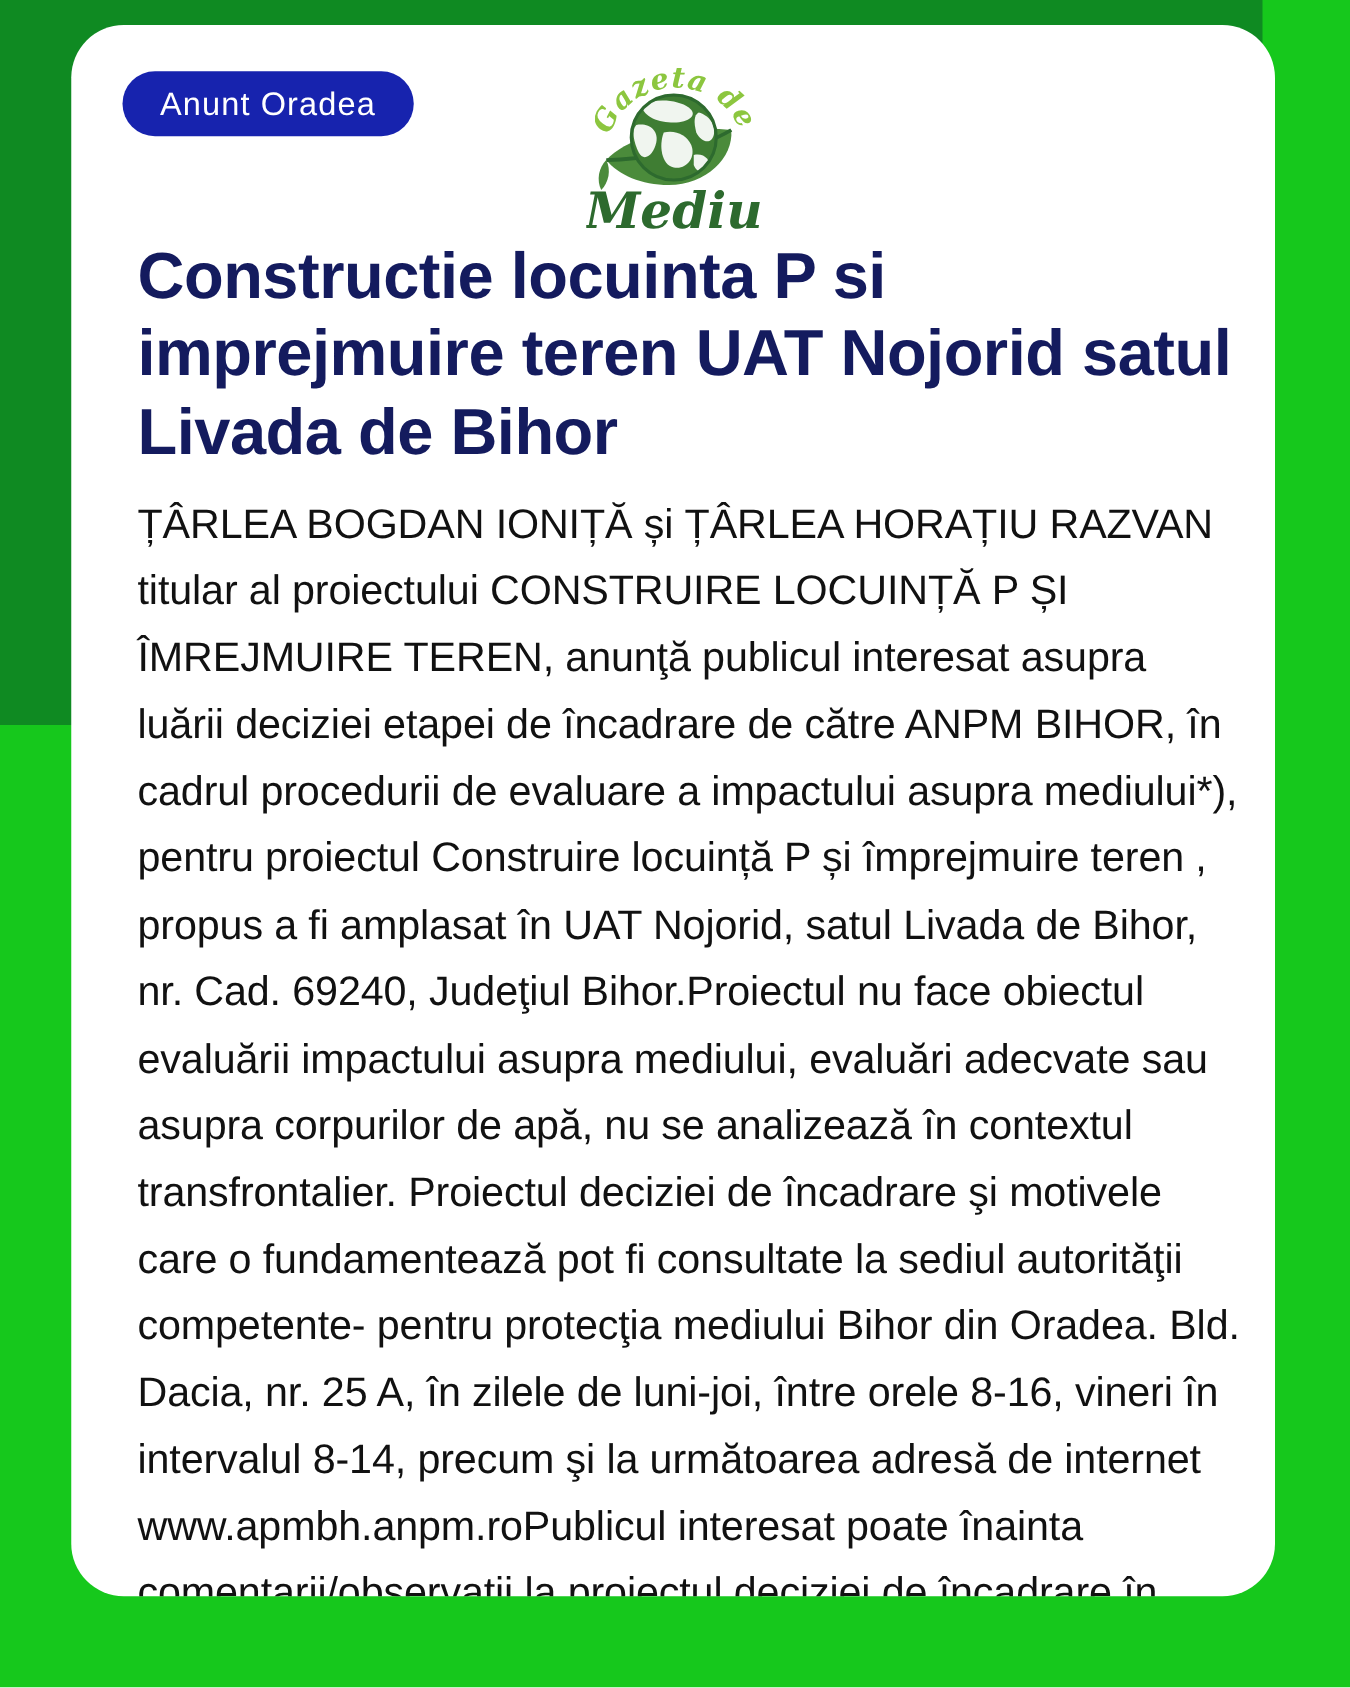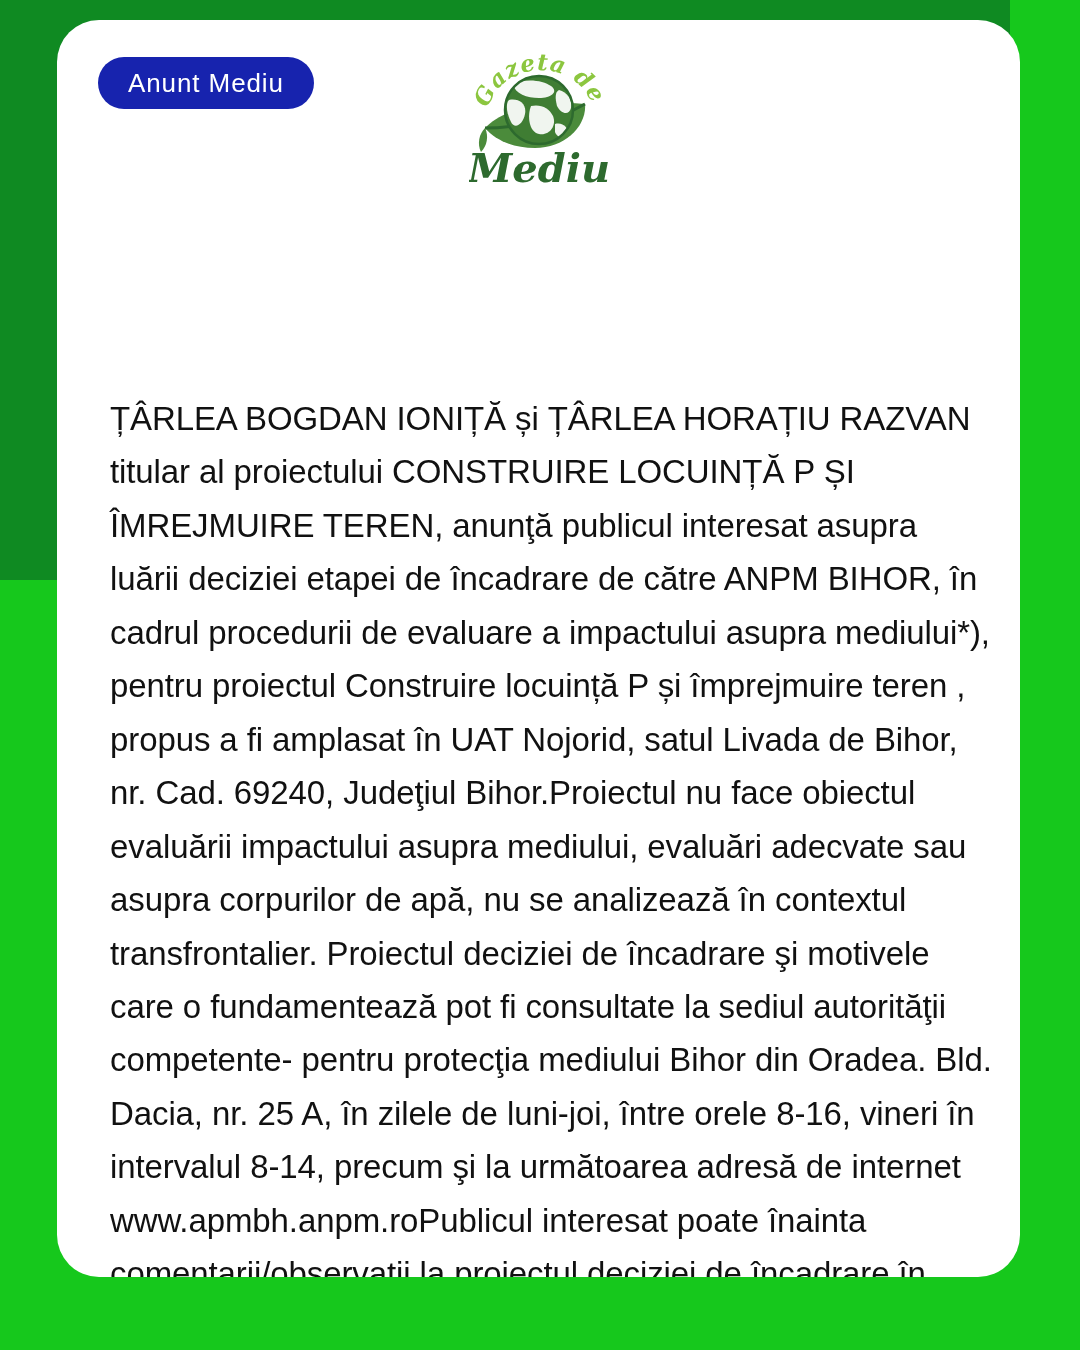--- a/index.html
+++ b/index.html
@@ -87,21 +87,21 @@
 <body>
 
 <div id="stage">
 
   <div id="bg-dark"></div>
 
   <div id="card">
 
     <div class="header">
 
-      <div class="badge">Anunt Mediu</div>
+      <div class="badge">Anunt Oradea</div>
 
       <div class="logo">
         <svg viewBox="0 0 140 145" xmlns="http://www.w3.org/2000/svg">
           <defs>
             <path id="arcpath" d="M 18,72 A 54,50 0 0 1 124,66" fill="none"></path>
             <clipPath id="globeclip">
                 <circle cx="70" cy="68" r="34"></circle>
               </clipPath>
           </defs>
 
@@ -122,17 +122,18 @@
             <path d="M90,48 C98,50 104,58 102,66 C100,74 92,72 88,64 C86,56 86,50 90,48 Z" fill="#ffffff" opacity="0.92"></path>
             <path d="M86,82 C94,80 100,86 98,92 C96,98 88,96 86,90 Z" fill="#ffffff" opacity="0.92"></path>
           </g>
           <circle cx="70" cy="68" r="34" fill="none" stroke="#2d6a2e" stroke-width="2.5"></circle>
 
           <text x="70" y="140" text-anchor="middle" font-family="'DejaVu Serif', serif" font-size="40" font-style="italic" font-weight="700" fill="#2d6a2e">Mediu</text>
         </svg>
       </div>
     </div>
 
+    <h1 class="title">Constructie locuinta P si imprejmuire teren UAT Nojorid satul Livada de Bihor</h1>
 
     <div class="body-text">ȚÂRLEA BOGDAN IONIȚĂ și ȚÂRLEA HORAȚIU RAZVAN titular al proiectului CONSTRUIRE LOCUINȚĂ P ȘI ÎMREJMUIRE TEREN, anunţă publicul interesat asupra luării deciziei etapei de încadrare de către ANPM BIHOR, în cadrul procedurii de evaluare a impactului asupra mediului*), pentru proiectul Construire locuință P și împrejmuire teren , propus a fi amplasat în UAT Nojorid, satul Livada de Bihor, nr. Cad. 69240, Judeţiul Bihor.Proiectul nu face obiectul evaluării impactului asupra mediului, evaluări adecvate sau asupra corpurilor de apă, nu se analizează în contextul transfrontalier. Proiectul deciziei de încadrare şi motivele care o fundamentează pot fi consultate la sediul autorităţii competente- pentru protecţia mediului Bihor din Oradea. Bld. Dacia, nr. 25 A, în zilele de luni-joi, între orele 8-16, vineri în intervalul 8-14, precum şi la următoarea adresă de internet www.apmbh.anpm.roPublicul interesat poate înainta comentarii/observaţii la proiectul deciziei de încadrare în termen de 10 zile de la data publicării anunţului pe pagina de internet a autorităţii competente pentru protectia</div>
 
   </div>
 </div>
 
 </body></html>

